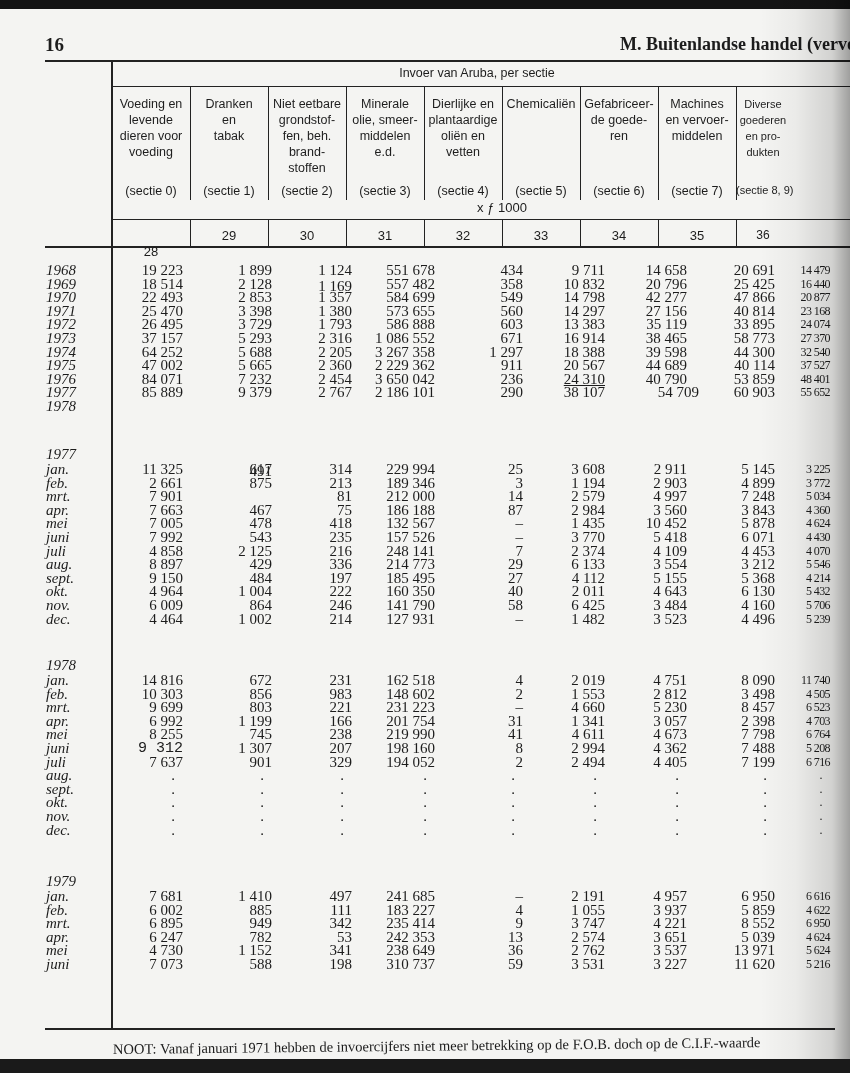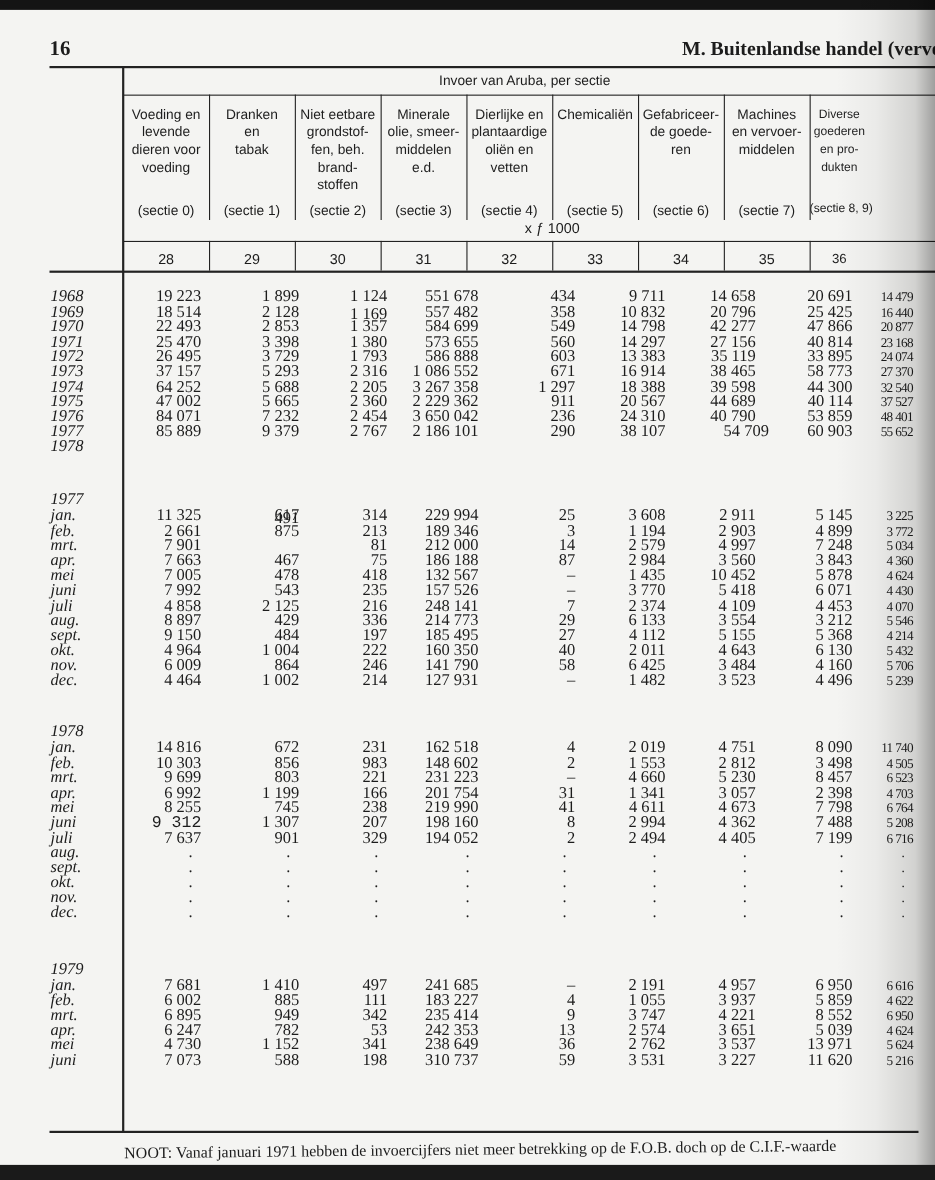--- a/index.html
+++ b/index.html
@@ -63,21 +63,21 @@
 
 <div class="super">Invoer van Aruba, per sectie</div>
 <div id="headers">
     <div class="hdr" style="left: 112px; width: 78px; top: 96px;">
       <div>Voeding en</div>
       <div>levende</div>
       <div>dieren voor</div>
       <div>voeding</div>
     </div>
     <div class="sect" style="left: 112px; width: 78px;">(sectie 0)</div>
-    <div class="colnum" style="left: 112px; width: 78px;">28</div>
+    <div class="colnum" style="left: 112px; width: 78px; margin-top: 16px;">28</div>
     <div class="hdr" style="left: 190px; width: 78px; top: 96px;">
       <div>Dranken</div>
       <div>en</div>
       <div>tabak</div>
     </div>
     <div class="sect" style="left: 190px; width: 78px;">(sectie 1)</div>
     <div class="colnum" style="left: 190px; width: 78px;">29</div>
     <div class="hdr" style="left: 268px; width: 78px; top: 96px;">
       <div>Niet eetbare</div>
       <div>grondstof-</div>
@@ -213,21 +213,21 @@
     <div class="cell" style="top: 358.2px; right: 245px;">20 567</div>
     <div class="cell" style="top: 358.2px; right: 163px;">44 689</div>
     <div class="cell" style="top: 358.2px; right: 75px;">40 114</div>
     <div class="cell narrow" style="top: 358.2px; right: 20px;">37 527</div>
     <div class="lbl" style="top: 371.8px;">1976</div>
     <div class="cell" style="top: 371.8px; right: 667px;">84 071</div>
     <div class="cell" style="top: 371.8px; right: 578px;">7 232</div>
     <div class="cell" style="top: 371.8px; right: 498px;">2 454</div>
     <div class="cell" style="top: 371.8px; right: 415px;">3 650 042</div>
     <div class="cell" style="top: 371.8px; right: 327px;">236</div>
-    <div class="cell" style="top: 371.8px; right: 245px;">24 310</div>
+    <div class="cell" style="top: 371.8px; right: 245px; text-decoration: underline;">24 310</div>
     <div class="cell" style="top: 371.8px; right: 163px;">40 790</div>
     <div class="cell" style="top: 371.8px; right: 75px;">53 859</div>
     <div class="cell narrow" style="top: 371.8px; right: 20px;">48 401</div>
     <div class="lbl" style="top: 385.4px;">1977</div>
     <div class="cell" style="top: 385.4px; right: 667px;">85 889</div>
     <div class="cell" style="top: 385.4px; right: 578px;">9 379</div>
     <div class="cell" style="top: 385.4px; right: 498px;">2 767</div>
     <div class="cell" style="top: 385.4px; right: 415px;">2 186 101</div>
     <div class="cell" style="top: 385.4px; right: 327px;">290</div>
     <div class="cell" style="top: 385.4px; right: 245px;">38 107</div>

